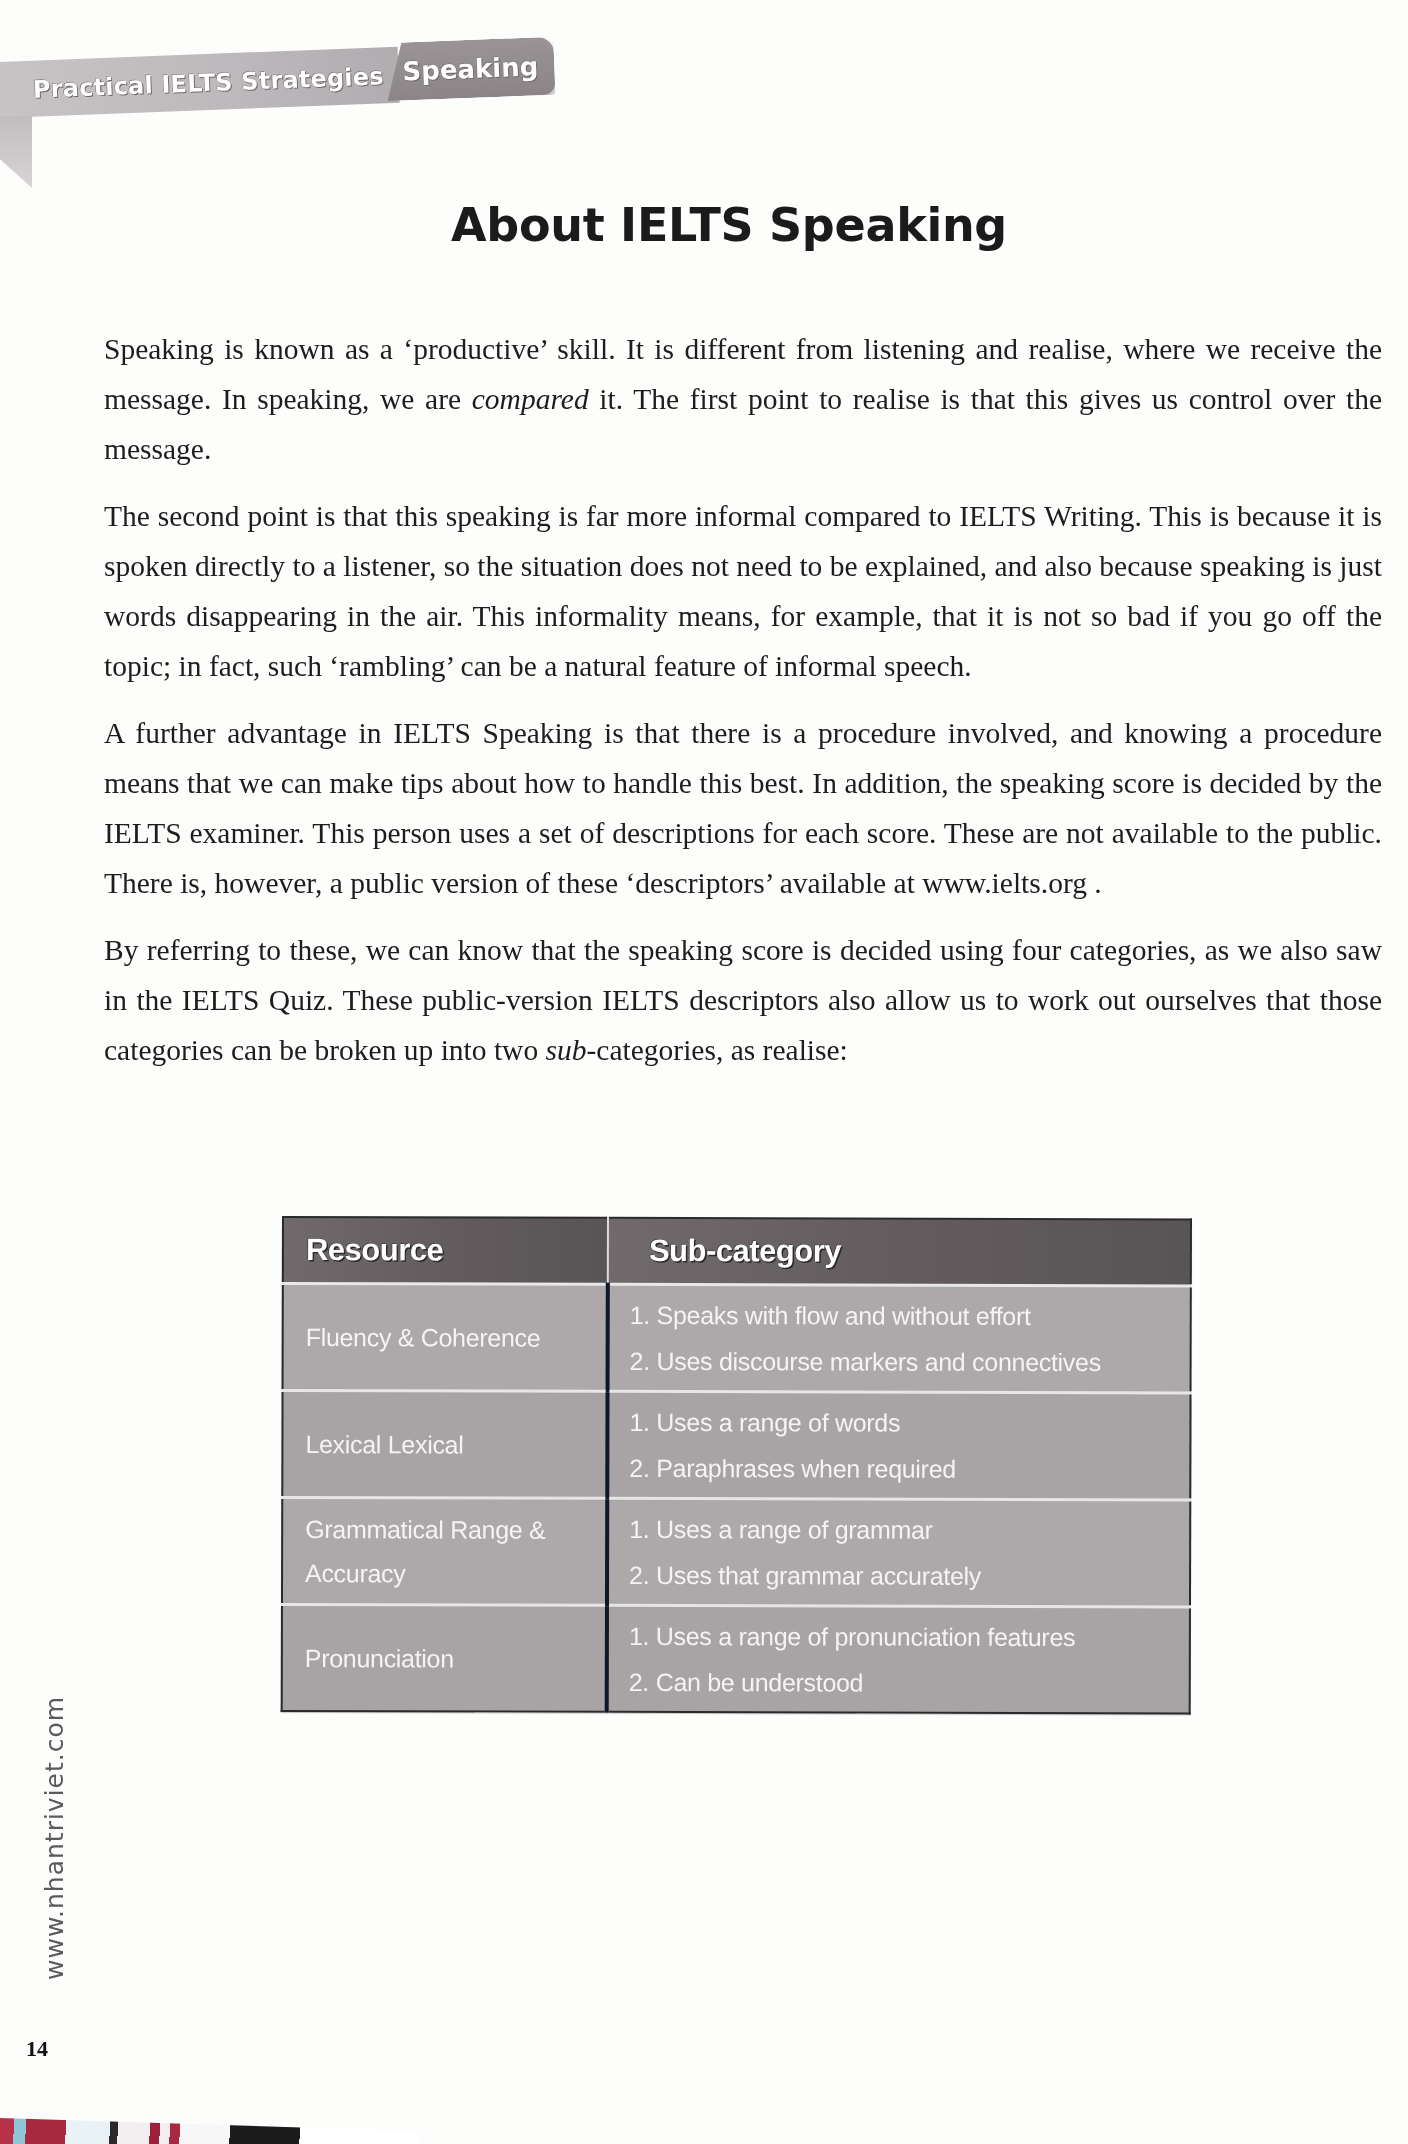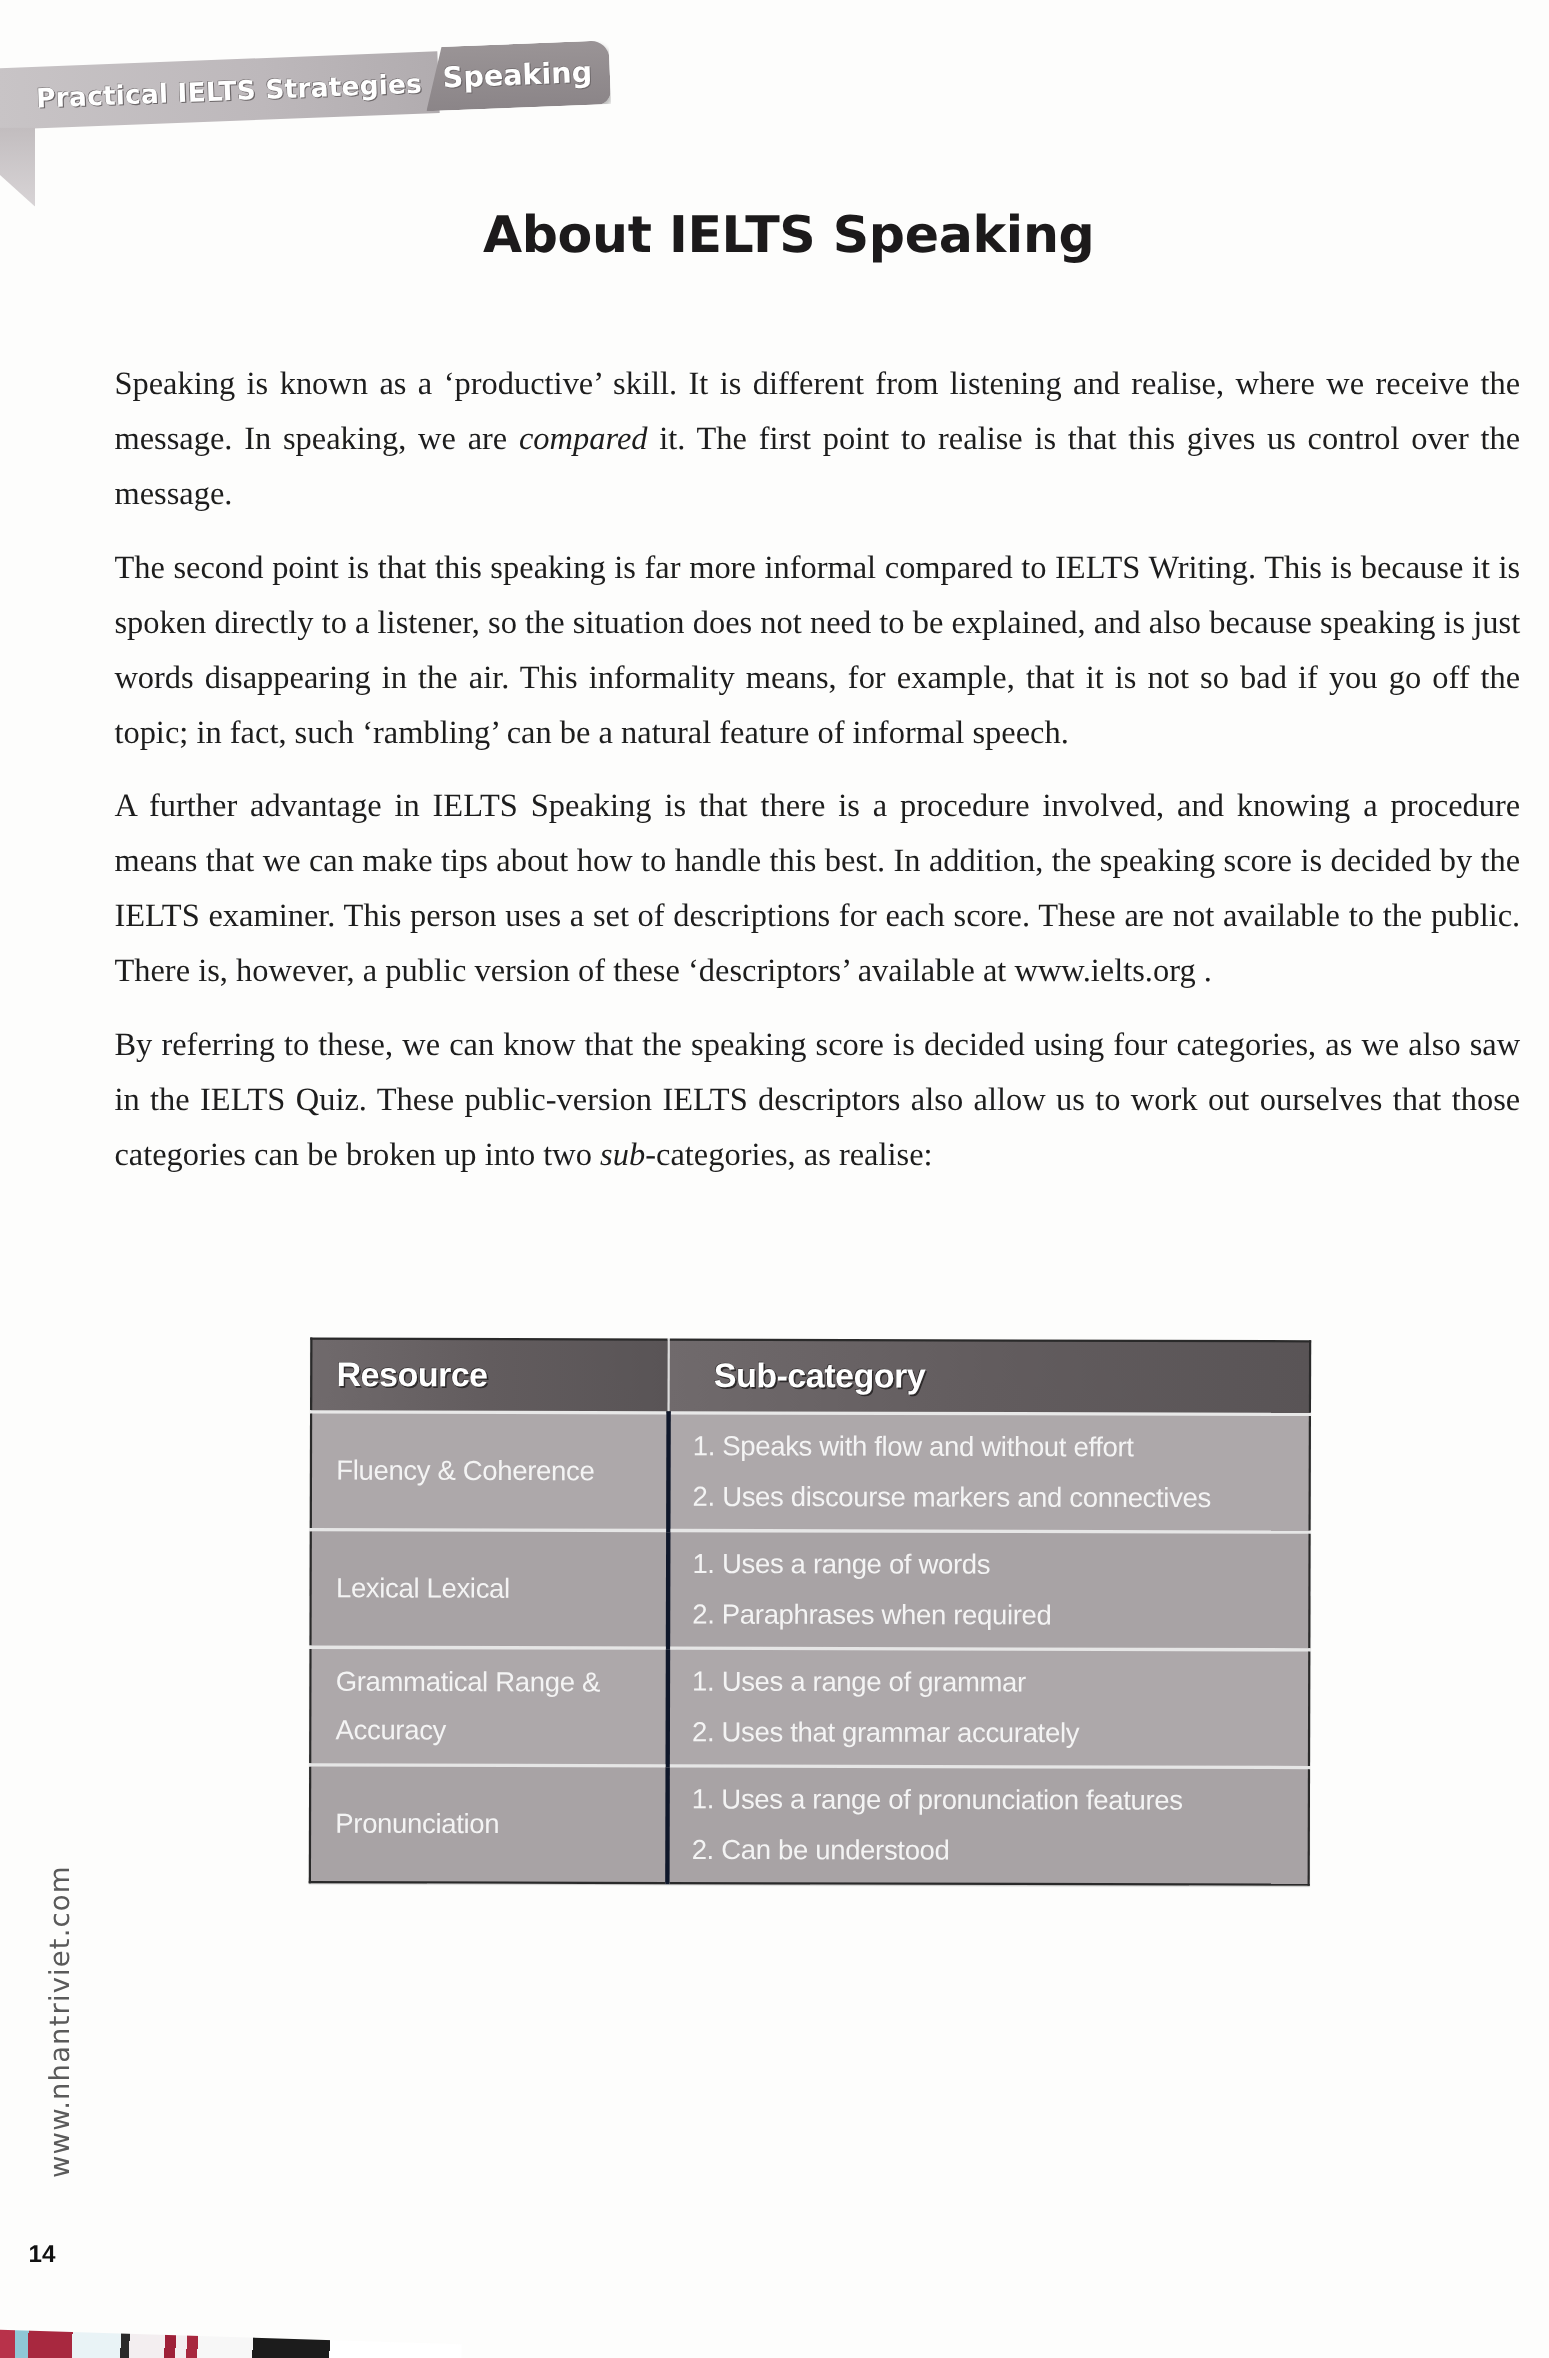--- a/index.html
+++ b/index.html
@@ -68,21 +68,21 @@
       background: linear-gradient(180deg, #c2bdbf, #d8d4d6);
       clip-path: polygon(0 0, 100% 0, 100% 100%, 0 60%);
     }
 
     
     .page-title {
       position: absolute;
       left: 0;
       width: 1344px;
       top: 186px;
-      margin: 0;
+      margin: 12px;
       text-align: center;
       padding-left: 90px;
       box-sizing: border-box;
       font-family: "DejaVu Sans", sans-serif;
       font-weight: bold;
       font-size: 46px;
       color: #1c1a1b;
       letter-spacing: -0.3px;
     }
 
@@ -163,21 +163,21 @@
       font-family: "DejaVu Sans", sans-serif;
       font-size: 25px;
       letter-spacing: 1px;
       color: #5a5a5a;
       white-space: nowrap;
     }
     .page-number {
       position: absolute;
       left: 26px;
       top: 2036px;
-      font-family: Liberation Sans, sans-serif;
+      font-family: Liberation Serif, serif;
       font-weight: bold;
       font-size: 22px;
       color: #111;
     }
     .cover-strip {
       position: absolute;
       left: 0;
       top: 2118px;
       width: 420px;
       height: 40px;

